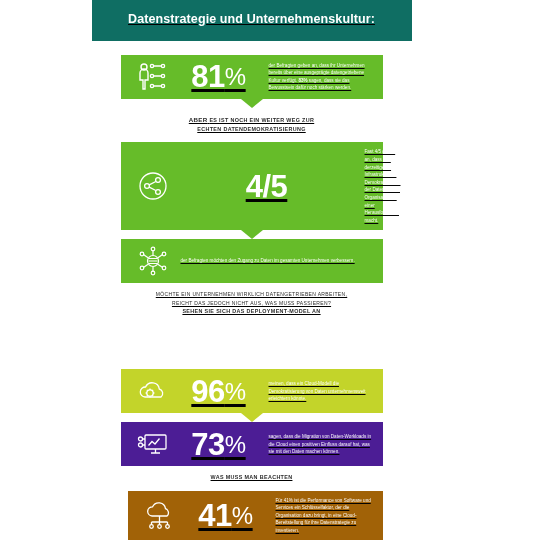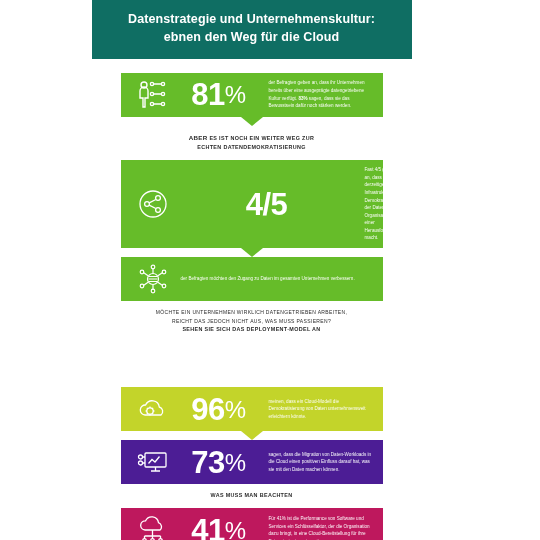--- a/index.html
+++ b/index.html
@@ -14,20 +14,21 @@
     overflow: hidden;
   }
   .page {
     position: relative;
     width: 503px;
     height: 540px;
     background: #ffffff;
     display: flex;
     flex-direction: column;
     align-items: center;
+    text-decoration: underline;
   }
 
   
   .header {
     width: 320px;
     background: #0f6e63;
     padding: 11px 14px 12px 14px;
     box-sizing: border-box;
     text-align: center;
     margin-top: 0;
@@ -135,21 +136,20 @@
     letter-spacing: 0.3px;
   }
 </style>
 </head>
 <body>
 
 <div class="page">
 
   <div class="header" style="background: rgb(15, 110, 99);">
     <div class="header-line">Datenstrategie und Unternehmenskultur:</div>
-    <div class="header-line">ebnen den Weg für die Cloud</div>
   </div>
 
   <div class="column">
 
     <div class="stat" style="background: rgb(102, 188, 41);">
       <span class="icon">
         <svg width="34" height="30" viewBox="0 0 34 30" fill="none" stroke="#ffffff" stroke-width="1.4">
           <circle cx="8" cy="5" r="3"></circle>
           <path d="M4 11c0-2.2 1.8-4 4-4s4 1.8 4 4v7H9v9H7v-9H4z"></path>
           <circle cx="16" cy="4" r="1.6"></circle>
@@ -251,21 +251,21 @@
       <span class="value">
         <span>73</span><span class="pct">%</span>
       </span>
       <span class="desc">sagen, dass die Migration von Daten-Workloads in die Cloud einen positiven Einfluss darauf hat, was sie mit den Daten machen können.</span>
     </div>
 
     <div class="connector">
       <div class="line strong">WAS MUSS MAN BEACHTEN</div>
     </div>
 
-    <div class="stat" style="background: #be185d;">
+    <div class="stat" style="background: #a16207; margin-left: 7px;">
       <span class="icon">
         <svg width="34" height="28" viewBox="0 0 34 28" fill="none" stroke="#ffffff" stroke-width="1.3">
           <path d="M9 14a4.6 4.6 0 0 1 .6-9.2 6.8 6.8 0 0 1 12.9 1.9A4.3 4.3 0 0 1 24 14z"></path>
           <path d="M16.5 14v6M8.5 20h16M8.5 20v3M16.5 20v3M24.5 20v3"></path>
           <circle cx="8.5" cy="24.5" r="1.8"></circle>
           <circle cx="16.5" cy="24.5" r="1.8"></circle>
           <circle cx="24.5" cy="24.5" r="1.8"></circle>
         </svg>
       </span>
       <span class="value">

